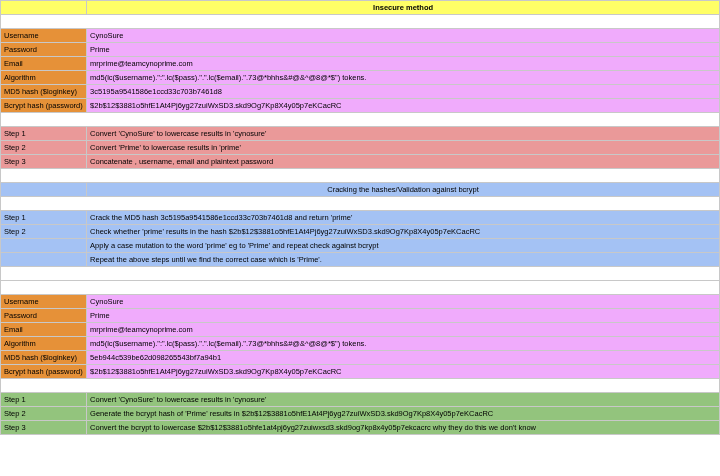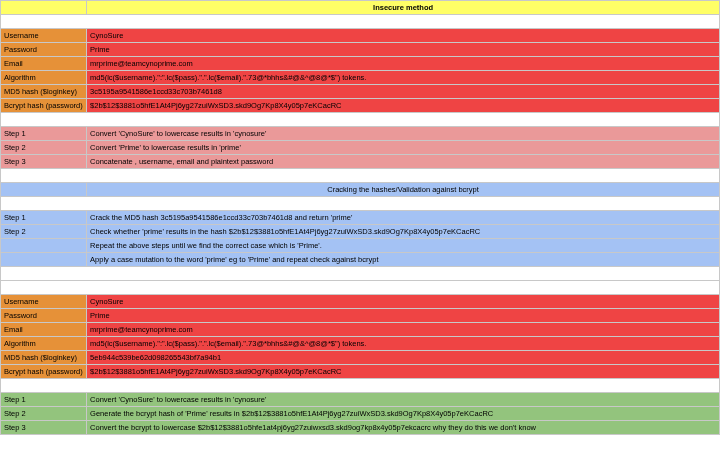--- a/index.html
+++ b/index.html
@@ -35,21 +35,21 @@
   .row-blank td {
     border: none;
     background: #ffffff;
     height: 5px;
   }
   .hdr-yellow {
     background: #ffff66;
     font-weight: bold;
     text-align: center;
   }
-  .band-orange td { background: #ef4444; }
+  .band-orange td { background: #f0abfc; }
   .band-orange td.col-label { background: #e69138; margin-left: 45px; }
   .band-pink td { background: #ea9999; }
   .band-green td { background: #93c47d; }
   .band-blue-hdr td {
     background: #a4c2f4;
     font-weight: normal;
     text-align: center;
   }
   .band-blue td { background: #a4c2f4; }
   .bold { font-weight: bold; }
@@ -123,25 +123,25 @@
       <tr class="band-blue">
         <td class="col-label">Step 1</td>
         <td class="col-val">Crack the MD5 hash 3c5195a9541586e1ccd33c703b7461d8 and return 'prime'</td>
       </tr>
       <tr class="band-blue">
         <td class="col-label">Step 2</td>
         <td class="col-val">Check whether 'prime' results in the hash $2b$12$3881o5hfE1At4Pj6yg27zuiWxSD3.skd9Og7Kp8X4y05p7eKCacRC</td>
       </tr>
       <tr class="band-blue">
         <td class="col-label"></td>
-        <td class="col-val">Repeat the above steps until we find the correct case which is 'Prime'.</td>
+        <td class="col-val">Apply a case mutation to the word 'prime' eg to 'Prime' and repeat check against bcrypt</td>
       </tr>
       <tr class="band-blue">
         <td class="col-label"></td>
-        <td class="col-val">Apply a case mutation to the word 'prime' eg to 'Prime' and repeat check against bcrypt</td>
+        <td class="col-val">Repeat the above steps until we find the correct case which is 'Prime'.</td>
       </tr>
       <tr class="row-blank">
         <td colspan="2"></td>
       </tr>
       <tr class="row-blank">
         <td colspan="2"></td>
       </tr>
       <tr class="band-orange">
         <td class="col-label">Username</td>
         <td class="col-val">CynoSure</td>

